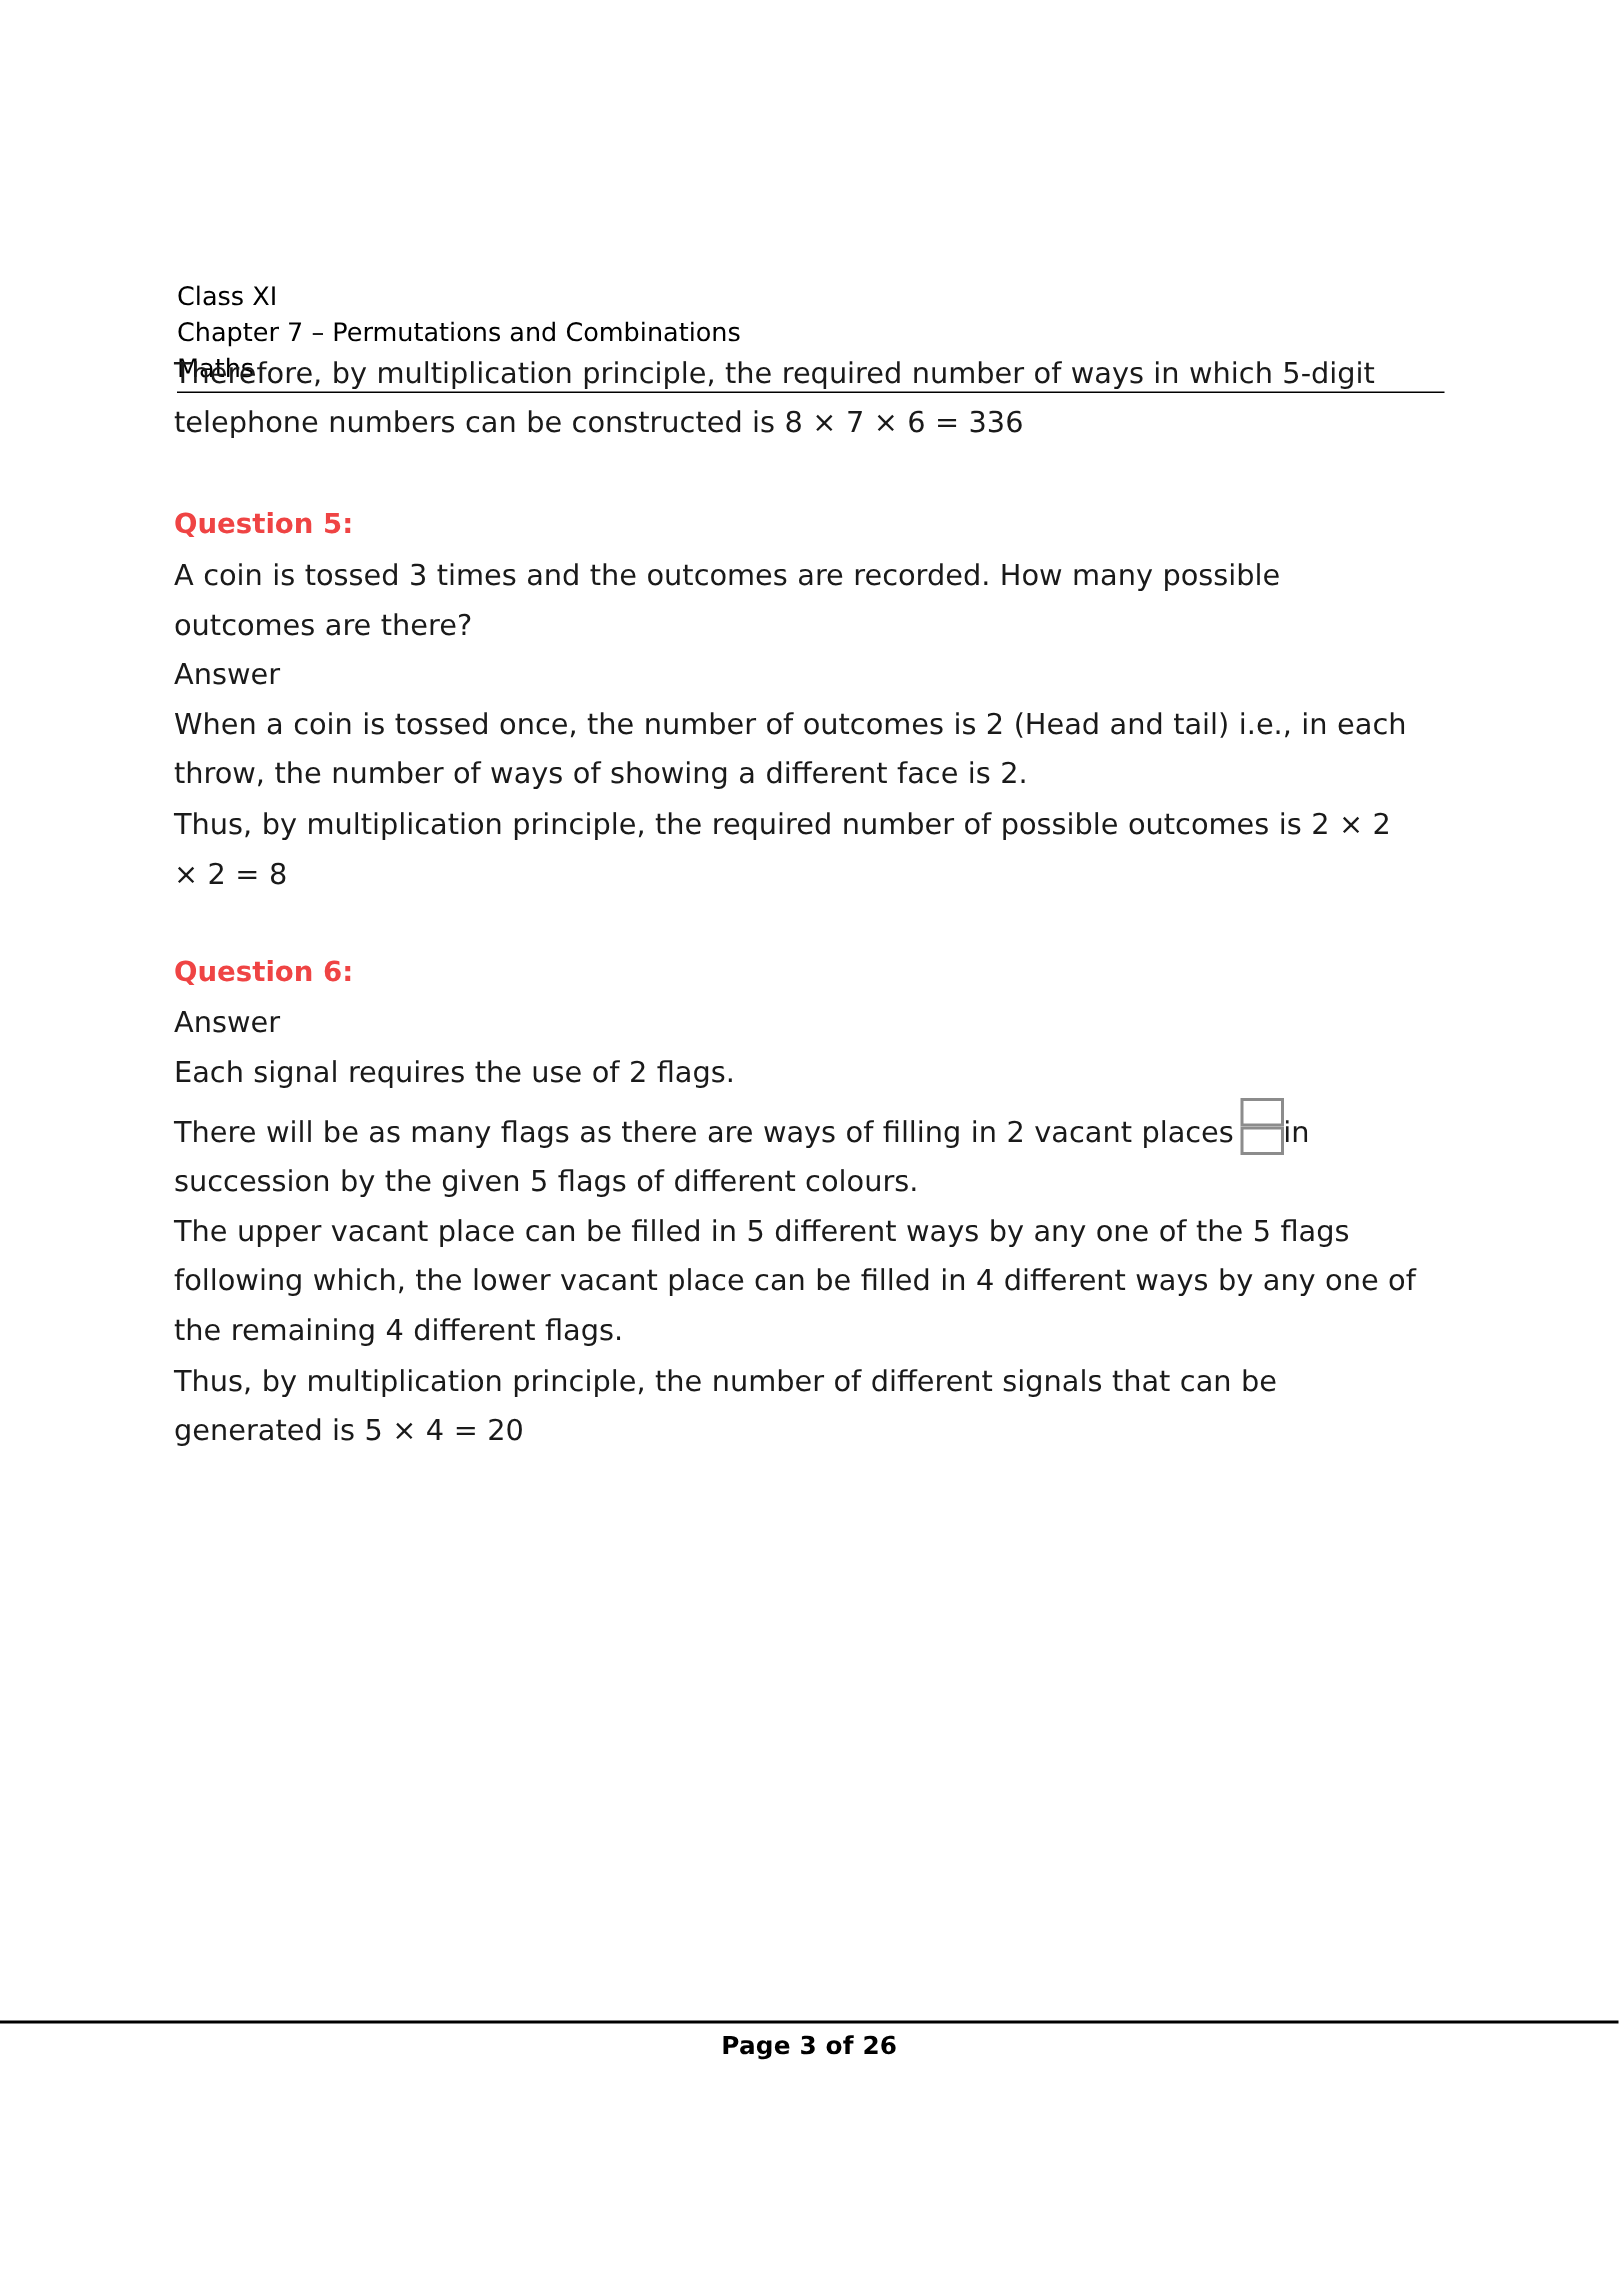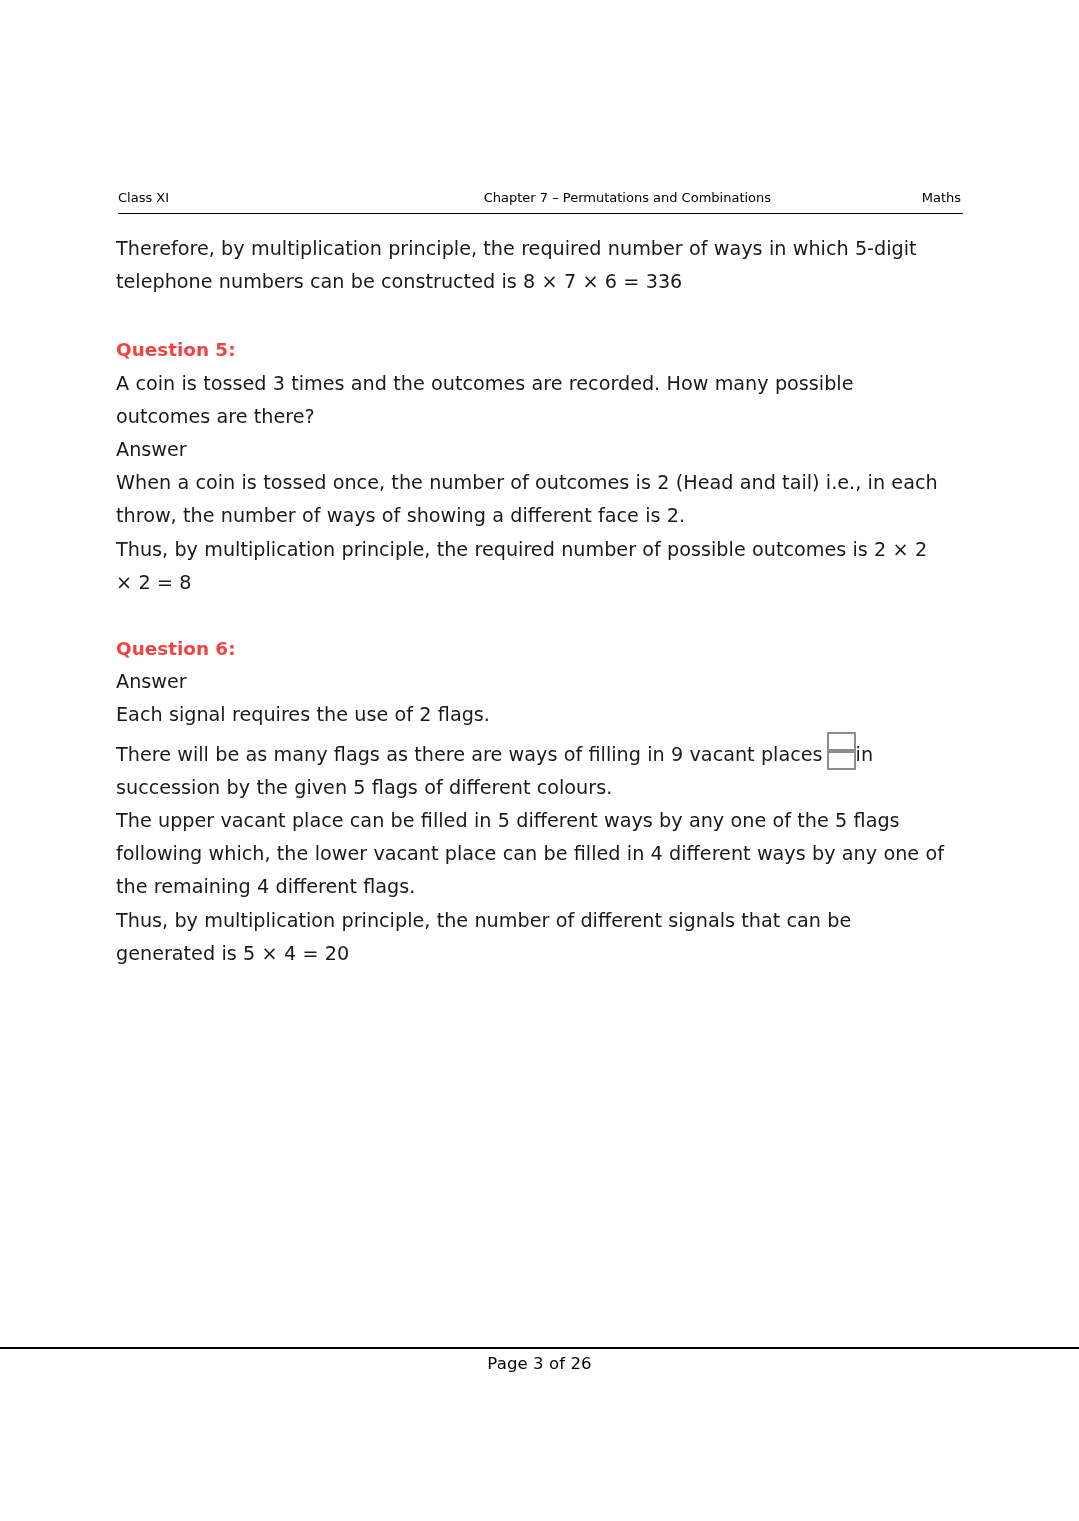--- a/index.html
+++ b/index.html
@@ -26,23 +26,24 @@
   
   .header {
     position: absolute;
     left: 118px;
     top: 186px;
     width: 845px;
   }
   .header-row {
     display: flex;
     align-items: baseline;
-    font-size: 13px;
+    font-size: 17px;
     line-height: 24px;
     white-space: nowrap;
+    flex-direction: column;
   }
   .header-left {
     width: 215px;
     flex: 0 0 auto;
   }
   .header-center {
     flex: 1 1 auto;
     text-align: center;
   }
   .header-right {
@@ -113,21 +114,21 @@
     width: 1079px;
     border-bottom: 2.4px solid #000000;
   }
   .footer-text {
     position: absolute;
     left: 0;
     top: 1354px;
     width: 1079px;
     text-align: center;
     font-size: 16.5px;
-    font-weight: normal;
+    font-weight: bold;
     color: #000000;
     letter-spacing: 0.1px;
   }
 </style>
 </head>
 <body>
 
 <div class="page">
 
   <div class="header">
@@ -153,21 +154,21 @@
       <p class="para">Thus, by multiplication principle, the required number of possible outcomes is 2 × 2 × 2 = 8</p>
     </div>
 
     <div class="gap-md"></div>
 
     <div>
       <p class="q-heading">Question 6:</p>
       <p class="para">Answer</p>
       <p class="para">Each signal requires the use of 2 flags.</p>
 
-      <p class="para"><span>There will be as many flags as there are ways of filling in 9 vacant places</span><span class="boxfig"><span class="cell top"></span><span class="cell bottom"></span></span><span>in succession by the given 5 flags of different colours.</span></p>
+      <p class="para"><span>There will be as many flags as there are ways of filling in 2 vacant places</span><span class="boxfig"><span class="cell top"></span><span class="cell bottom"></span></span><span>in succession by the given 5 flags of different colours.</span></p>
 
       <p class="para">The upper vacant place can be filled in 5 different ways by any one of the 5 flags following which, the lower vacant place can be filled in 4 different ways by any one of the remaining 4 different flags.</p>
       <p class="para">Thus, by multiplication principle, the number of different signals that can be generated is 5 × 4 = 20</p>
     </div>
 
   </div>
 
   <div class="footer-rule"></div>
   <div class="footer-text">Page 3 of 26</div>
 

